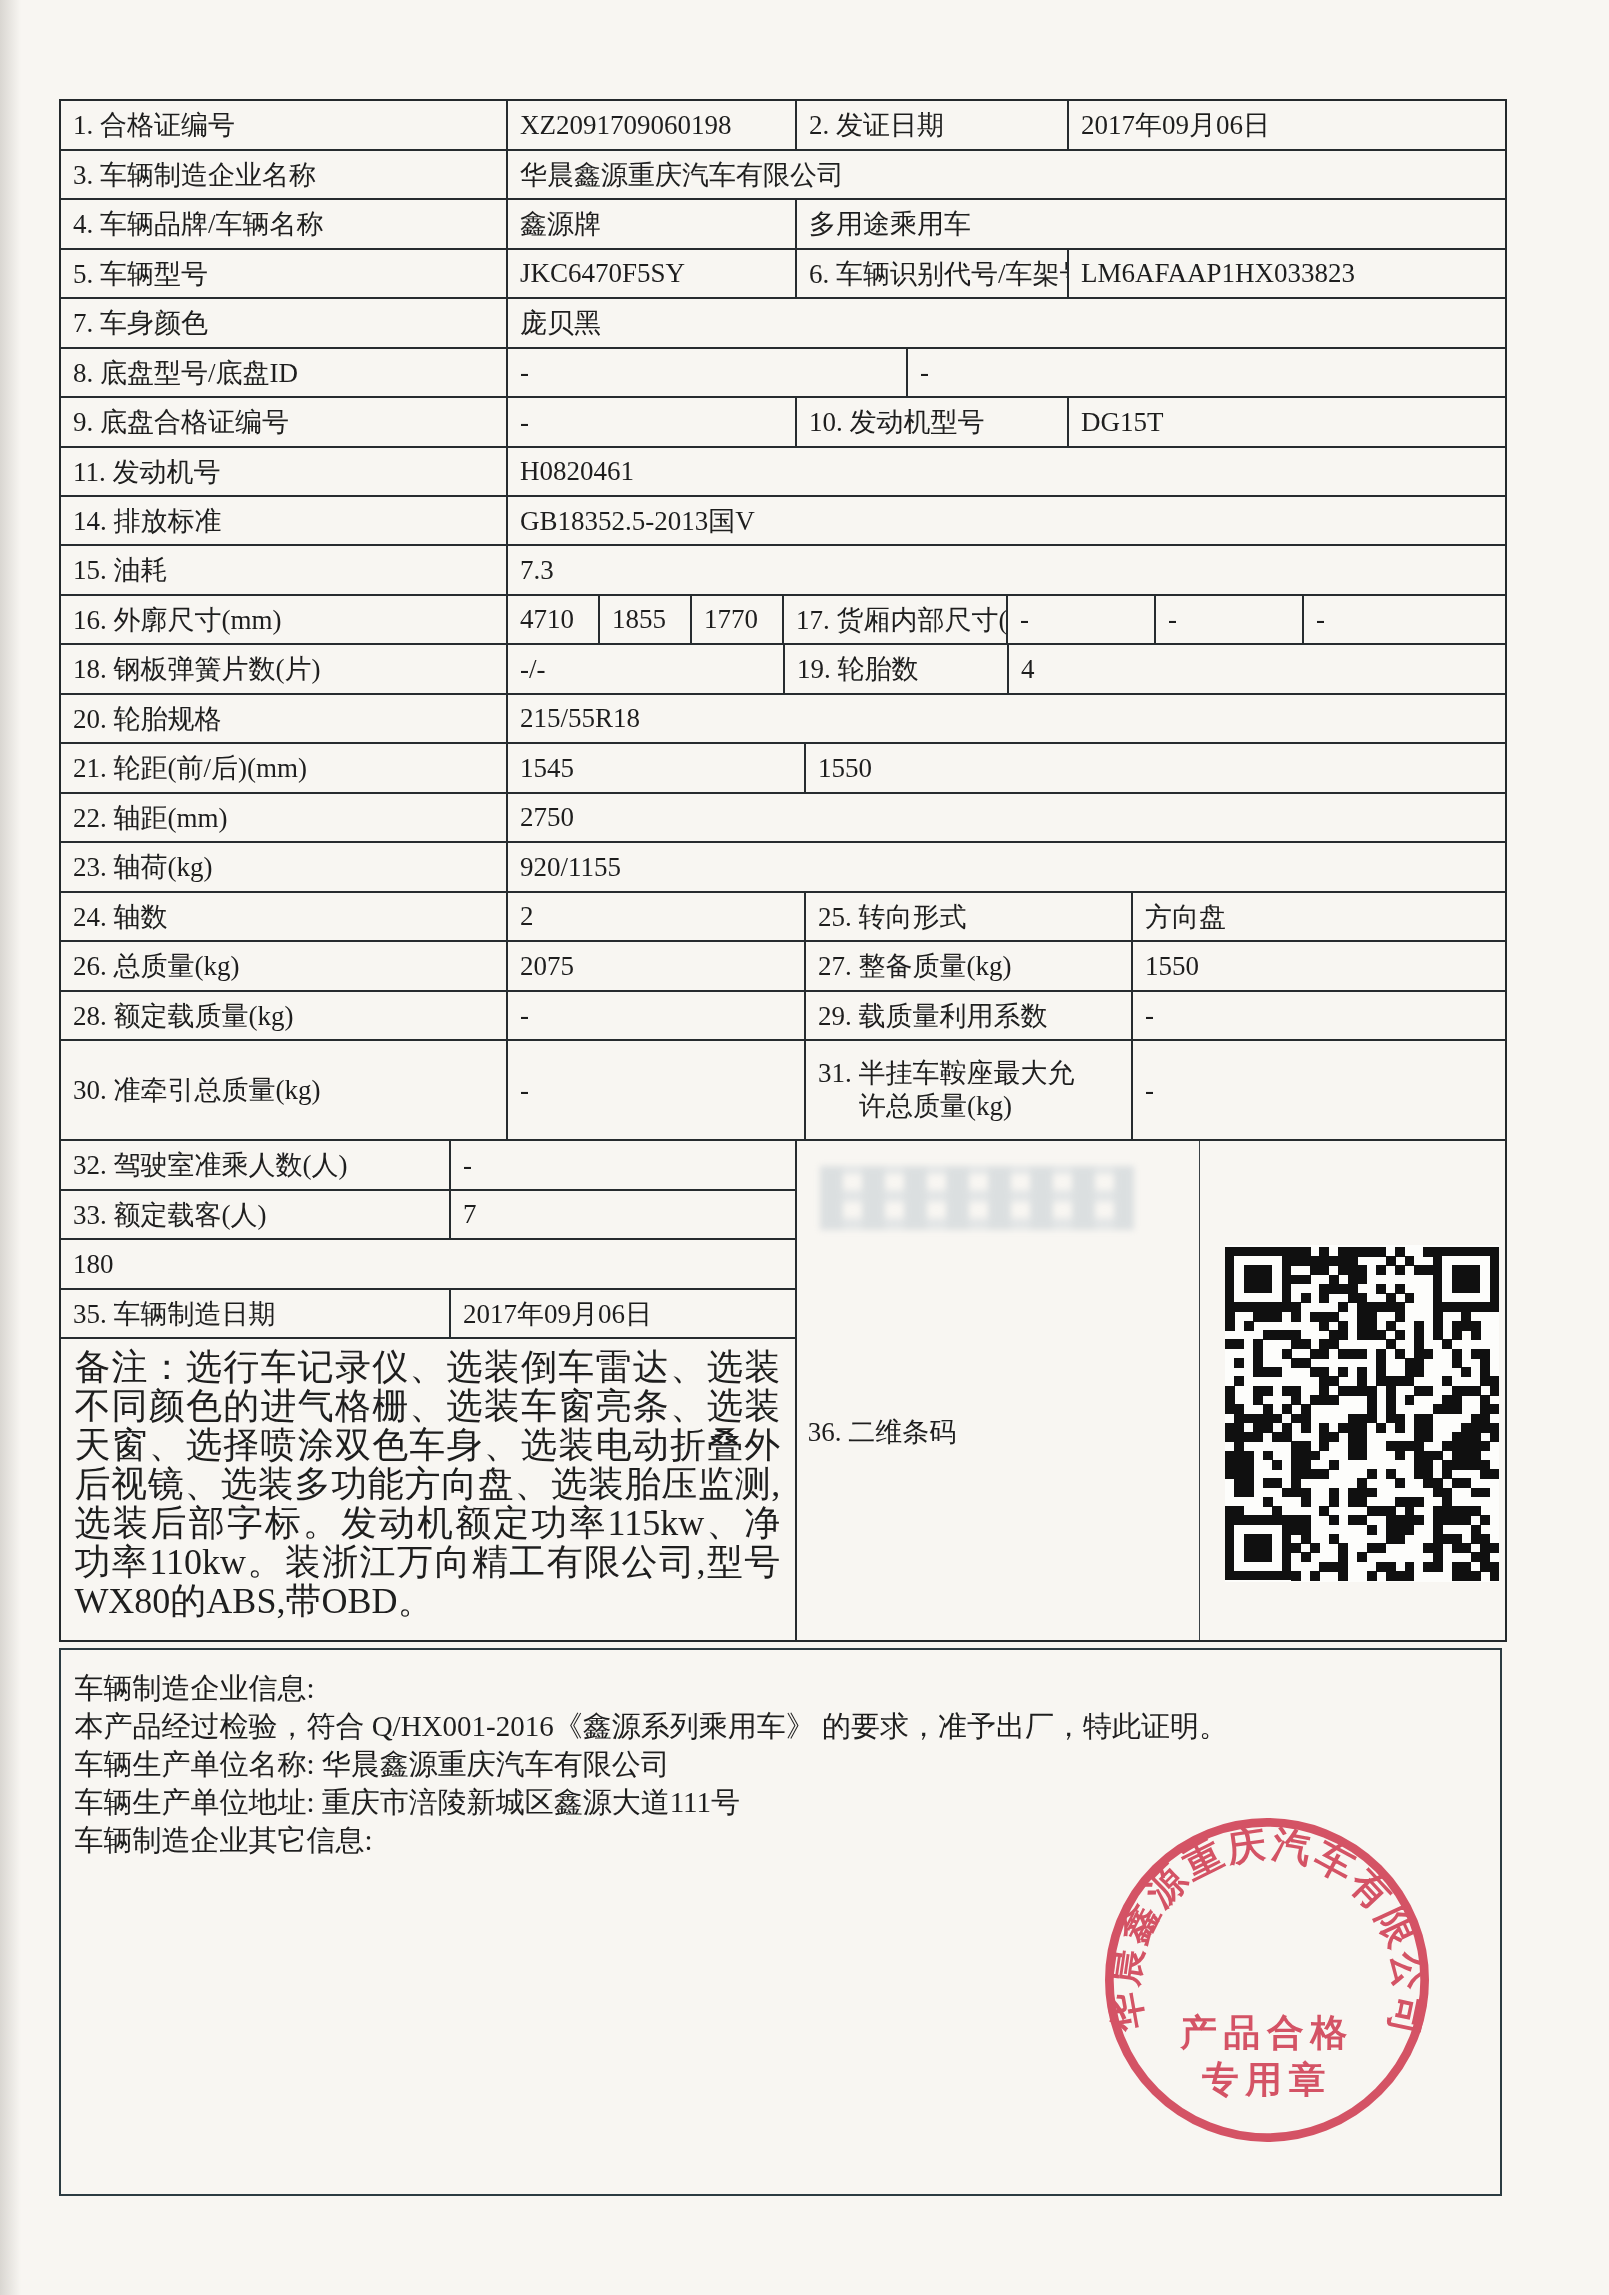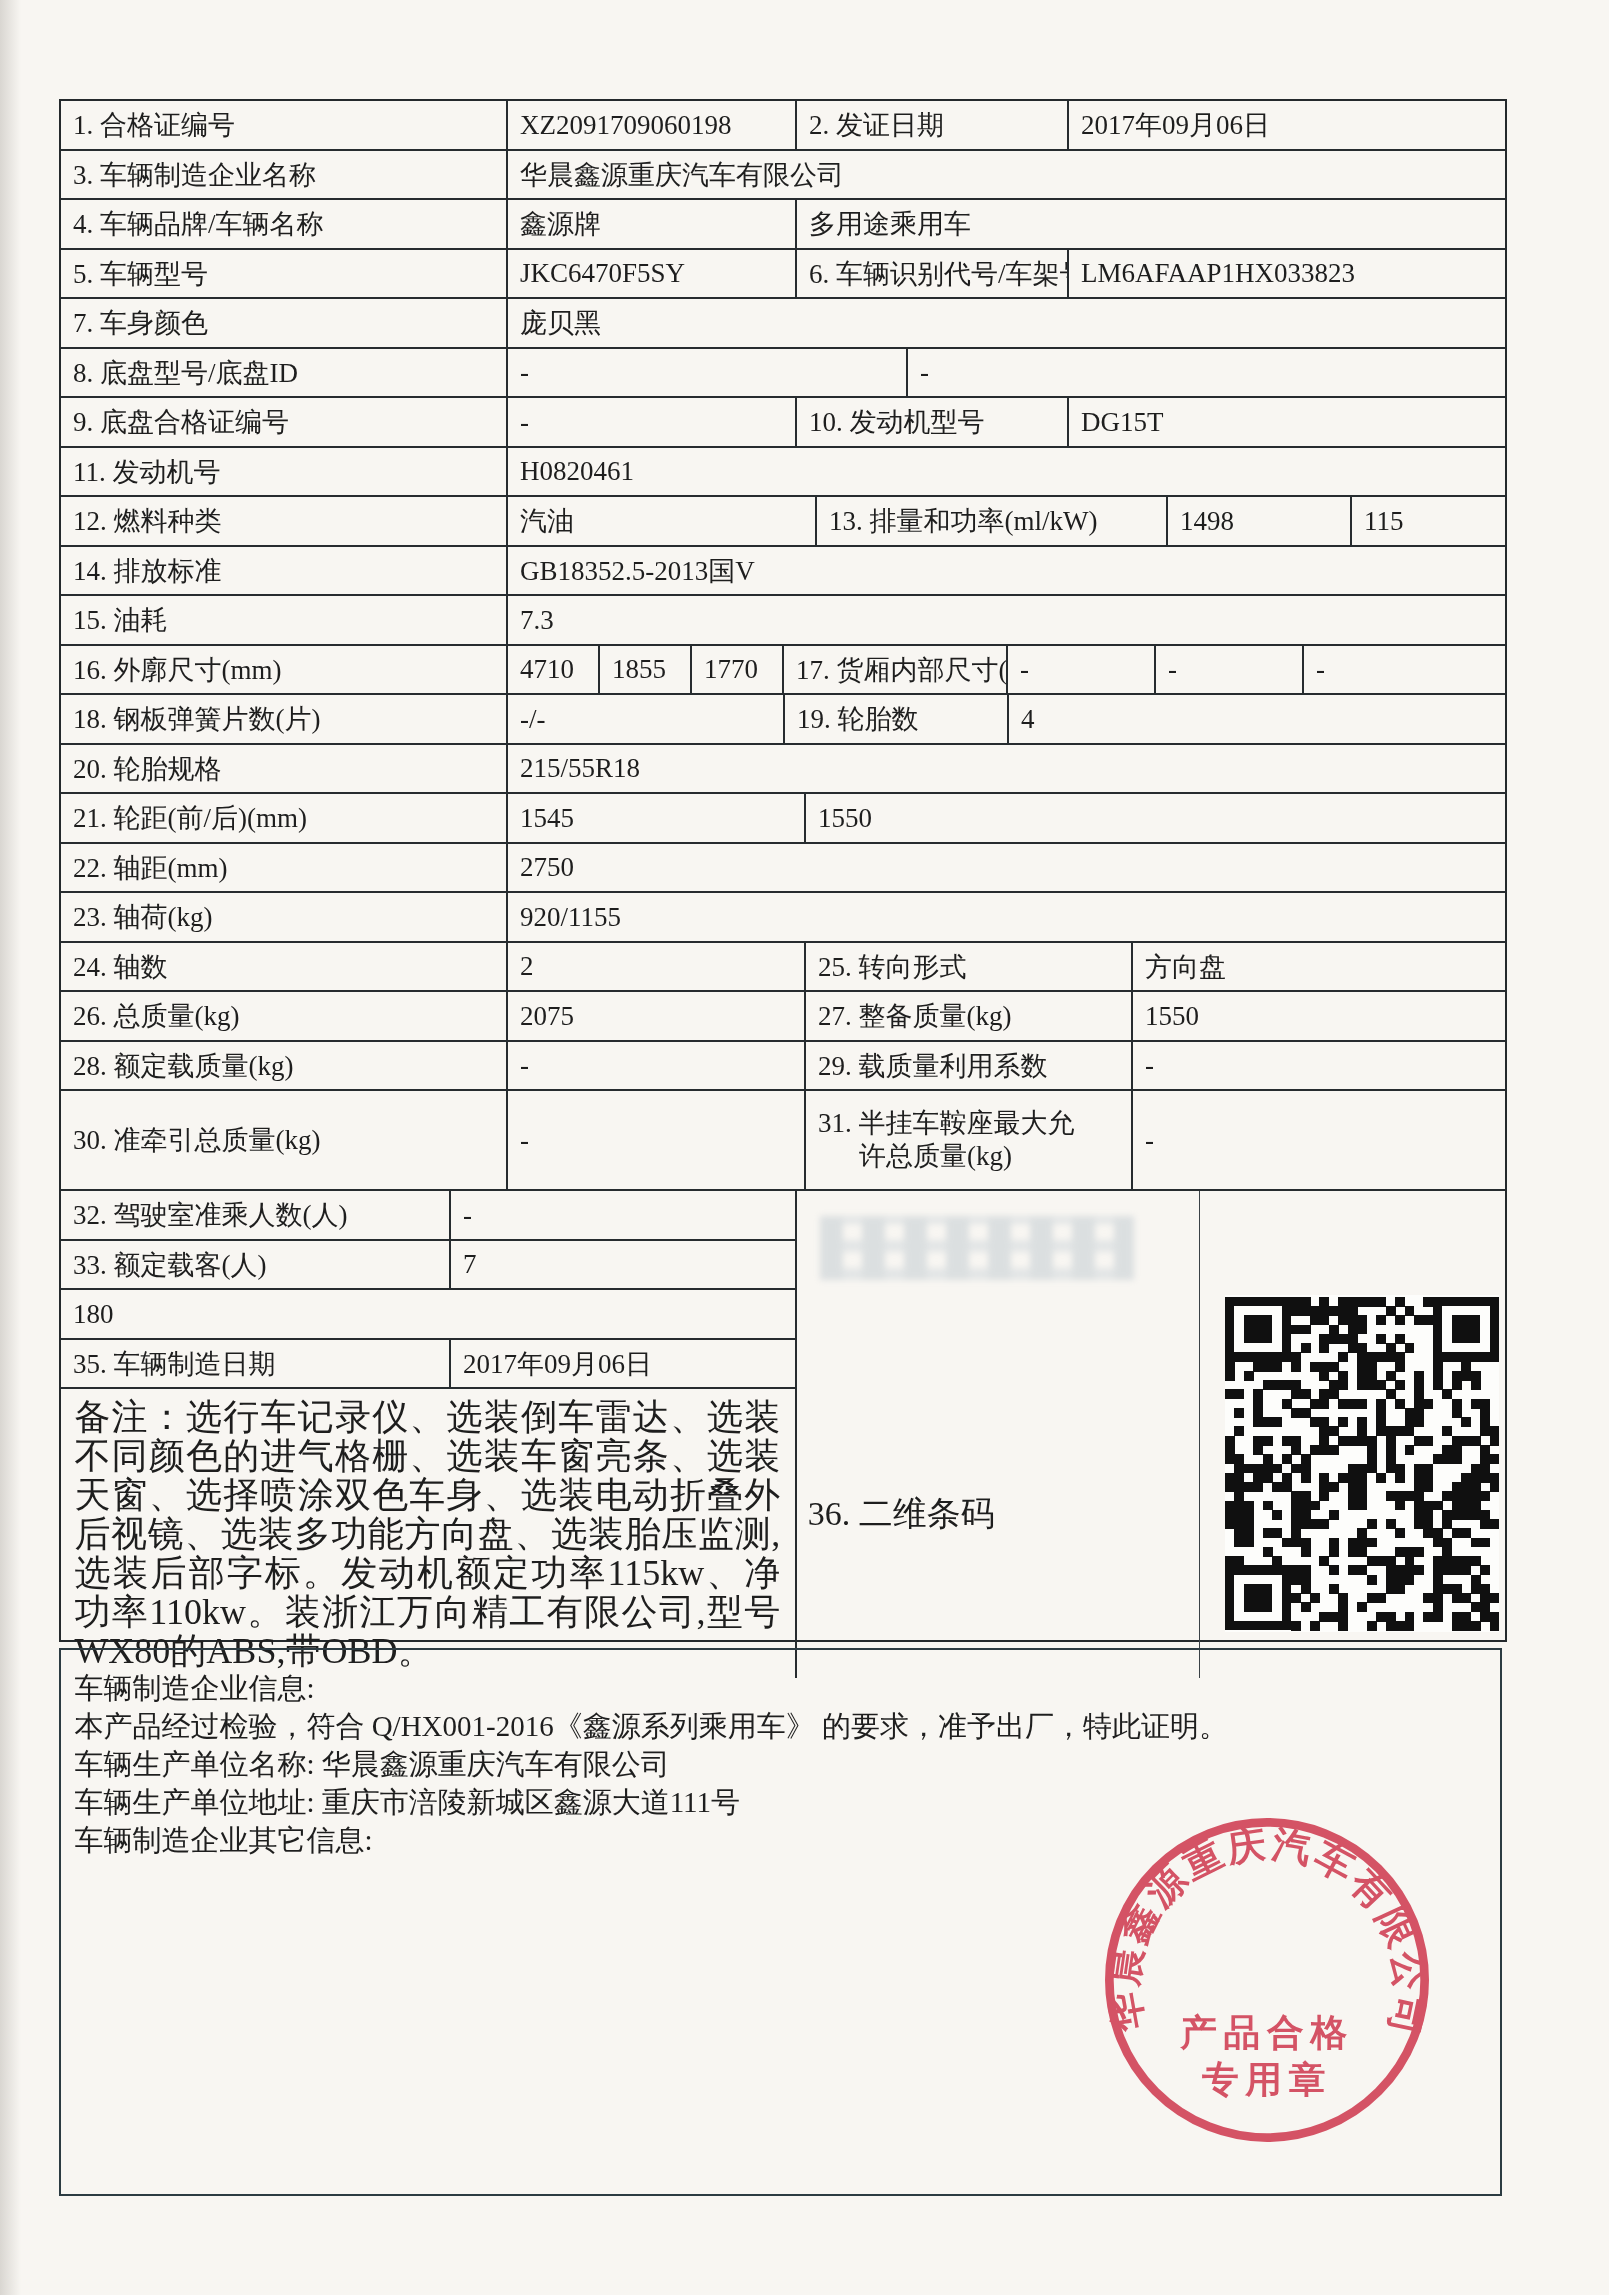--- a/index.html
+++ b/index.html
@@ -34,21 +34,21 @@
   .two-line .l2{padding-left:41px;}
   
   .band{flex:1;display:flex;border-bottom:none;}
   .band-left{width:736px;border-right:2px solid #272c2f;box-sizing:border-box;display:flex;flex-direction:column;}
   .remarks-cell{
     flex:1;padding:9.4px 14.7px 6.7px 13.4px;font-size:36px;line-height:39px;
     white-space:normal;display:block;box-sizing:border-box;text-align:justify;
   }
   .block36{flex:1;position:relative;}
   .block36 .divider{position:absolute;left:402px;top:0;bottom:0;border-left:1.3px solid #3a4146;}
-  .label36{position:absolute;left:10.7px;top:273px;font-size:34px;white-space:nowrap;margin-top:27px;}
+  .label36{position:absolute;left:10.7px;top:273px;font-size:27px;white-space:nowrap;}
   .ghost{position:absolute;left:23px;top:25.4px;width:314px;height:64px;opacity:.28;filter:blur(3.3px);
     background:
       repeating-linear-gradient(90deg,#93a6b4 0 23px,transparent 23px 42px),
       repeating-linear-gradient(0deg,#aebdc9 0 12px,transparent 12px 28px);}
   .qr-box{position:absolute;left:428px;top:104px;width:274px;height:337px;background:#fdfdfb;}
   .qr-box svg{display:block;}
   
   .footer-box{
     position:absolute;left:59px;top:1648px;width:1443px;height:548px;
     border:2px solid #2c3b42;box-sizing:border-box;
@@ -108,27 +108,20 @@
     <div class="cell w433">-</div>
     <div class="cell w500">10. 发动机型号</div>
     <div class="cell grow">DG15T</div>
   </div>
 
   <div class="row h74">
     <div class="cell w669">11. 发动机号</div>
     <div class="cell grow">H0820461</div>
   </div>
 
-  <div class="row h75">
-    <div class="cell w669">12. 燃料种类</div>
-    <div class="cell w463">汽油</div>
-    <div class="cell w525">13. 排量和功率(ml/kW)</div>
-    <div class="cell w275">1498</div>
-    <div class="cell grow">115</div>
-  </div>
 
   <div class="row h74">
     <div class="cell w669">14. 排放标准</div>
     <div class="cell grow">GB18352.5-2013国V</div>
   </div>
 
   <div class="row h75">
     <div class="cell w669">15. 油耗</div>
     <div class="cell grow">7.3</div>
   </div>

